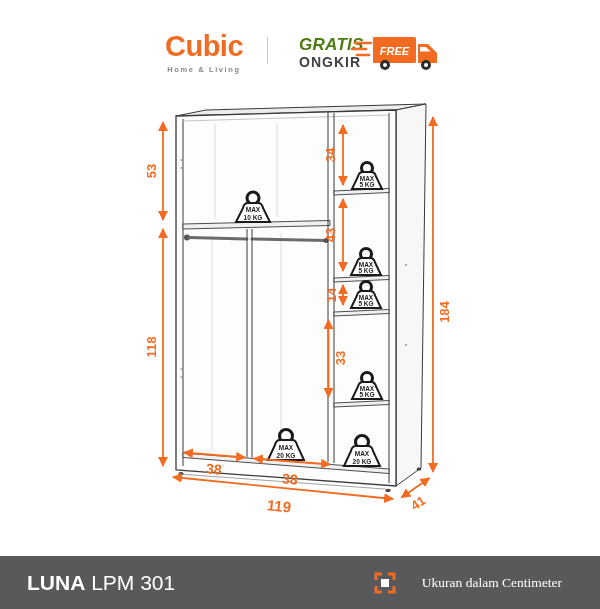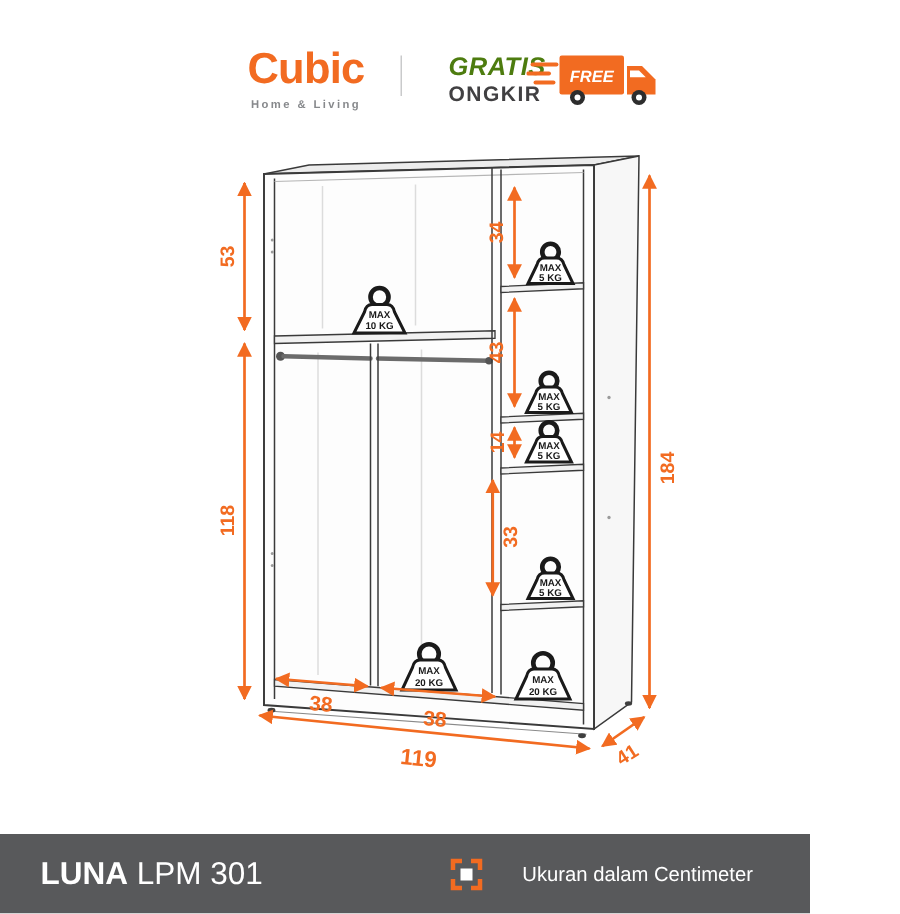--- a/index.html
+++ b/index.html
@@ -23,29 +23,29 @@
   .dim-label.md{font-size:14px;}
   .dim-label.lg{font-size:15px;}
   .wline{stroke:#3a3a3a;fill:none;}
   .seam{stroke:#dcdcdc;stroke-width:1;}
   .shelf{fill:#f1f1f1;stroke:#3a3a3a;stroke-width:.9;}
   .wbody{fill:#ffffff;stroke:#1a1a1a;stroke-width:2;}
   .wring{fill:none;stroke:#1a1a1a;stroke-width:3.1;}
   .wtext{fill:#1a1a1a;font-weight:bold;font-size:6.5px;text-anchor:middle;}
   
   footer{
-    position:absolute;left:0;bottom:0;width:540px;height:53px;background:#58595b;
+    position:absolute;left:0;bottom:0;width:600px;height:53px;background:#58595b;
     display:flex;align-items:center;justify-content:space-between;
     box-sizing:border-box;padding:0 38px 0 27px;color:#fff;
   }
   .product-title{font-size:21px;line-height:1.1;}
   .product-title .pname{font-weight:bold;}
   .product-title .pcode{font-weight:normal;}
   .product-sub{font-size:11.5px;color:#d9d9d9;margin-top:2px;}
-  .unit-note{display:flex;align-items:center;gap:24px;font-size:13.5px;}
+  .unit-note{display:flex;align-items:center;gap:24px;font-size:13.5px;font-family:Liberation Serif, serif;}
 </style>
 </head>
 <body>
 
 <div class="brand">
   <div class="brand-name">Cubic</div>
   <div class="brand-tag">Home &amp; Living</div>
 </div>
 <div class="hdr-divider"></div>
 <div class="promo">

